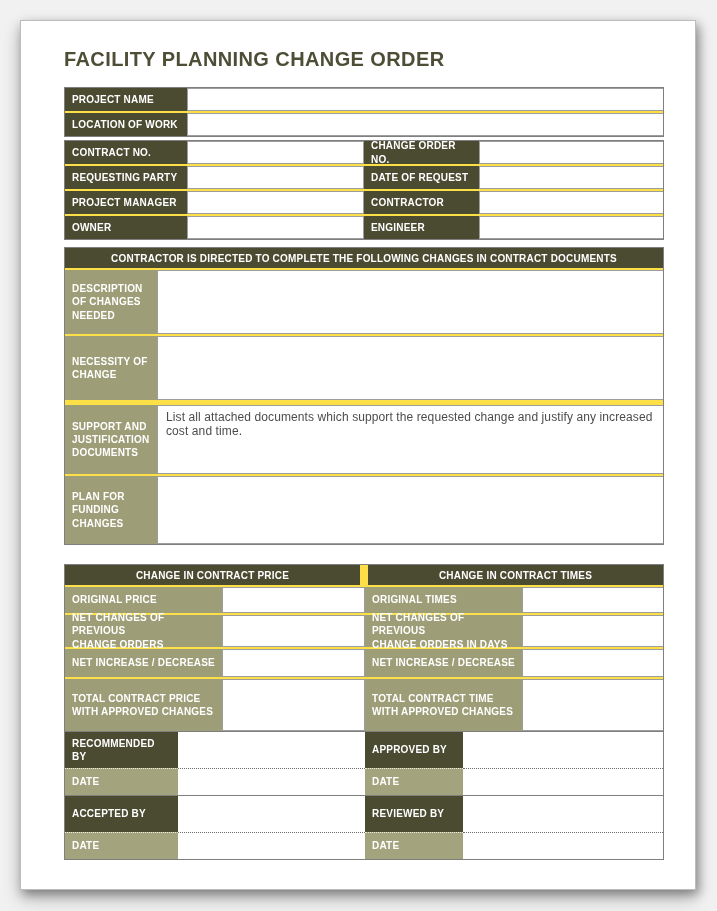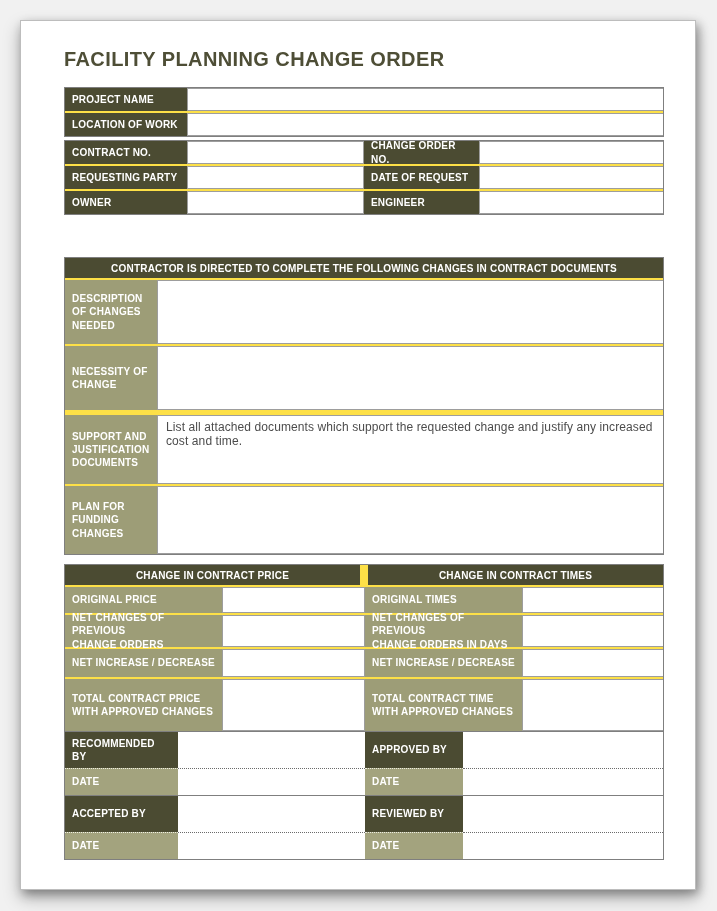--- a/index.html
+++ b/index.html
@@ -96,29 +96,35 @@
         <div class="lbl dark w115">CHANGE ORDER NO.</div>
         <div class="val"></div>
       </div>
       <div class="row h23">
         <div class="lbl dark w122">REQUESTING PARTY</div>
         <div class="val w177"></div>
         <div class="lbl dark w115">DATE OF REQUEST</div>
         <div class="val"></div>
       </div>
       <div class="row h23">
+        <div class="lbl dark w122">PROJECT MANAGER</div>
+        <div class="val w177"></div>
+        <div class="lbl dark w115">CONTRACTOR</div>
+        <div class="val"></div>
+      </div>
+      <div class="row h23">
         <div class="lbl dark w122">OWNER</div>
         <div class="val w177"></div>
         <div class="lbl dark w115">ENGINEER</div>
         <div class="val"></div>
       </div>
     </div>
   </div>
 
-  <div class="sec" style="top:236px;">
+  <div class="sec" style="top:226px;">
     <div class="tbl">
       <div class="bar">CONTRACTOR IS DIRECTED TO COMPLETE THE FOLLOWING CHANGES IN CONTRACT DOCUMENTS</div>
       <div class="row h64">
         <div class="lbl light w92">DESCRIPTION
 OF CHANGES
 NEEDED</div>
         <div class="val"></div>
       </div>
       <div class="row h64 gap5">
         <div class="lbl light w92">NECESSITY OF

